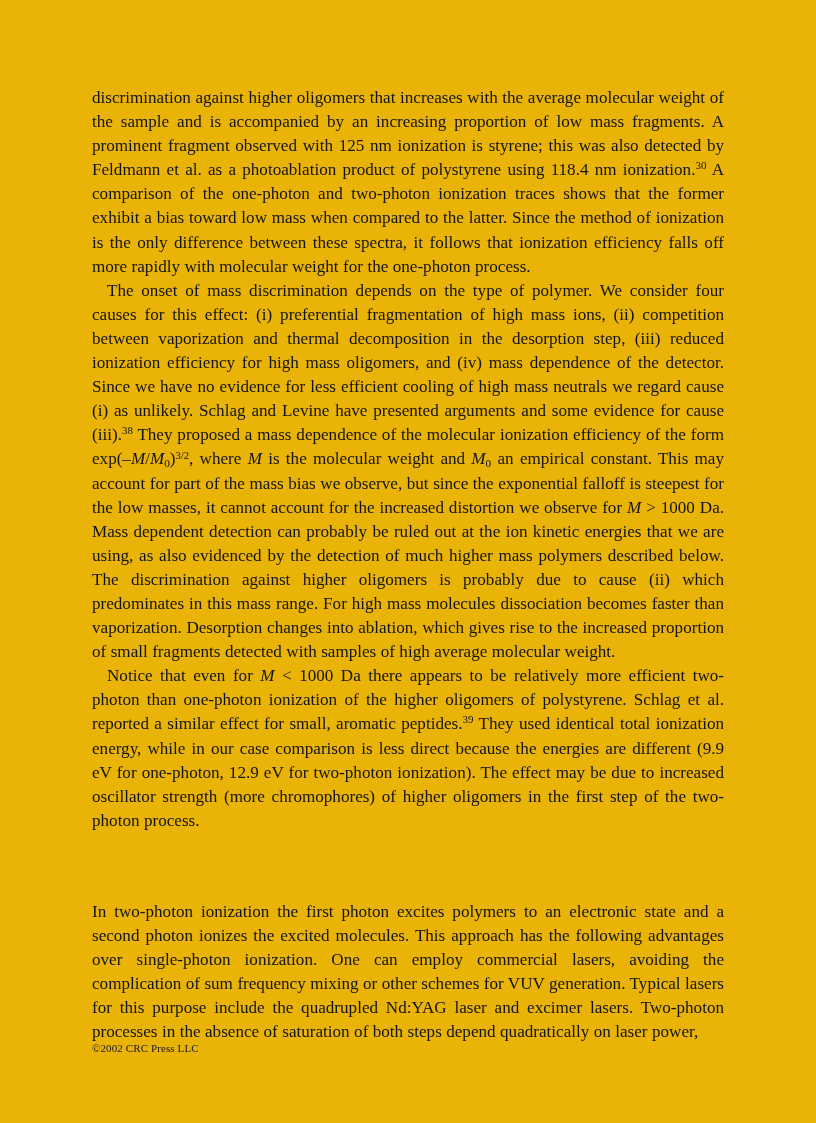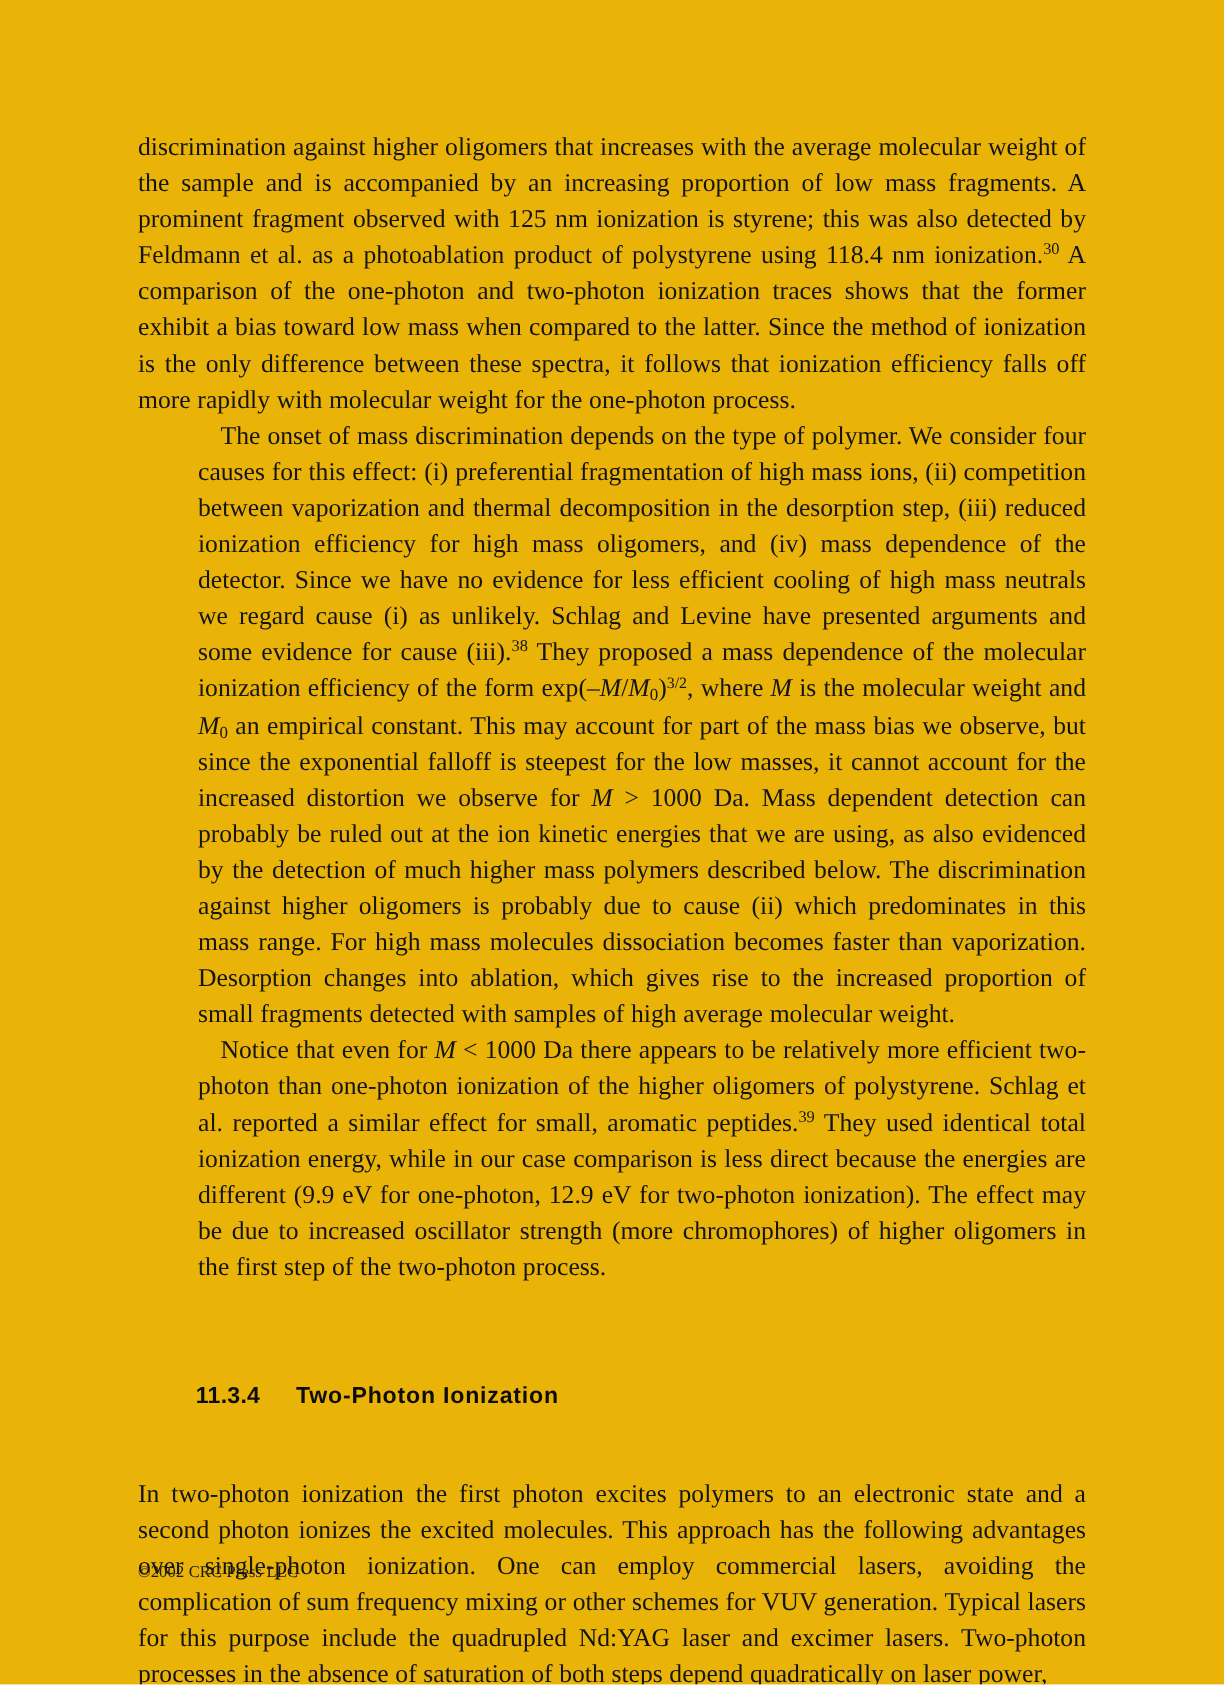--- a/index.html
+++ b/index.html
@@ -28,21 +28,20 @@
     line-height: 24.1px;
     color: #141414;
     text-align: justify;
     text-justify: inter-word;
     -webkit-hyphens: none;
     hyphens: none;
     word-spacing: 0.01em;
   }
   p.indented {
     text-indent: 15px;
-    margin-left: 40px;
   }
   .sup {
     font-size: 0.64em;
     vertical-align: 0.52em;
     line-height: 0;
   }
   .ital {
     font-style: italic;
   }
   .sub {
@@ -94,25 +93,20 @@
   <div class="content">
 
     <p class="body-text">discrimination against higher oligomers that increases with the average molecular weight of the sample and is accompanied by an increasing proportion of low mass fragments. A prominent fragment observed with 125 nm ionization is styrene; this was also detected by Feldmann et al. as a photoablation product of polystyrene using 118.4 nm ionization.<span class="sup">30</span> A comparison of the one-photon and two-photon ionization traces shows that the former exhibit a bias toward low mass when compared to the latter. Since the method of ionization is the only difference between these spectra, it follows that ionization efficiency falls off more rapidly with molecular weight for the one-photon process.</p>
 
     <p class="body-text indented">The onset of mass discrimination depends on the type of polymer. We consider four causes for this effect: (i) preferential fragmentation of high mass ions, (ii) competition between vaporization and thermal decomposition in the desorption step, (iii) reduced ionization efficiency for high mass oligomers, and (iv) mass dependence of the detector. Since we have no evidence for less efficient cooling of high mass neutrals we regard cause (i) as unlikely. Schlag and Levine have presented arguments and some evidence for cause (iii).<span class="sup">38</span> They proposed a mass dependence of the molecular ionization efficiency of the form exp(–<span class="ital">M</span>/<span class="ital">M</span><span class="sub">0</span>)<span class="frac-sup">3/2</span>, where <span class="ital">M</span> is the molecular weight and <span class="ital">M</span><span class="sub">0</span> an empirical constant. This may account for part of the mass bias we observe, but since the exponential falloff is steepest for the low masses, it cannot account for the increased distortion we observe for <span class="ital">M</span> &gt; 1000 Da. Mass dependent detection can probably be ruled out at the ion kinetic energies that we are using, as also evidenced by the detection of much higher mass polymers described below. The discrimination against higher oligomers is probably due to cause (ii) which predominates in this mass range. For high mass molecules dissociation becomes faster than vaporization. Desorption changes into ablation, which gives rise to the increased proportion of small fragments detected with samples of high average molecular weight.</p>
 
     <p class="body-text indented">Notice that even for <span class="ital">M</span> &lt; 1000 Da there appears to be relatively more efficient two-photon than one-photon ionization of the higher oligomers of polystyrene. Schlag et al. reported a similar effect for small, aromatic peptides.<span class="sup">39</span> They used identical total ionization energy, while in our case comparison is less direct because the energies are different (9.9 eV for one-photon, 12.9 eV for two-photon ionization). The effect may be due to increased oscillator strength (more chromophores) of higher oligomers in the first step of the two-photon process.</p>
 
     <div class="spacer-before-heading"></div>
 
-    <h2 class="section-heading">
-      <span class="heading-row">
-        <span class="heading-num">11.3.4</span><span class="heading-gap"></span><span>Two-Photon Ionization</span>
-      </span>
-    </h2>
 
     <div class="spacer-after-heading"></div>
 
     <p class="body-text">In two-photon ionization the first photon excites polymers to an electronic state and a second photon ionizes the excited molecules. This approach has the following advantages over single-photon ionization. One can employ commercial lasers, avoiding the complication of sum frequency mixing or other schemes for VUV generation. Typical lasers for this purpose include the quadrupled Nd:YAG laser and excimer lasers. Two-photon processes in the absence of saturation of both steps depend quadratically on laser power,</p>
 
   </div>
 
   <div class="footer">©2002 CRC Press LLC</div>
 </div>
 

